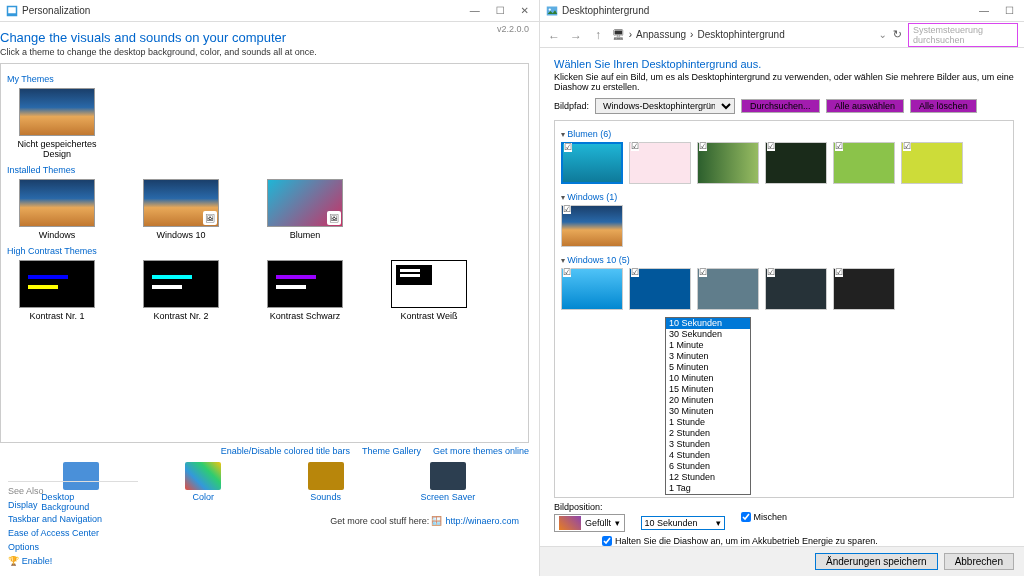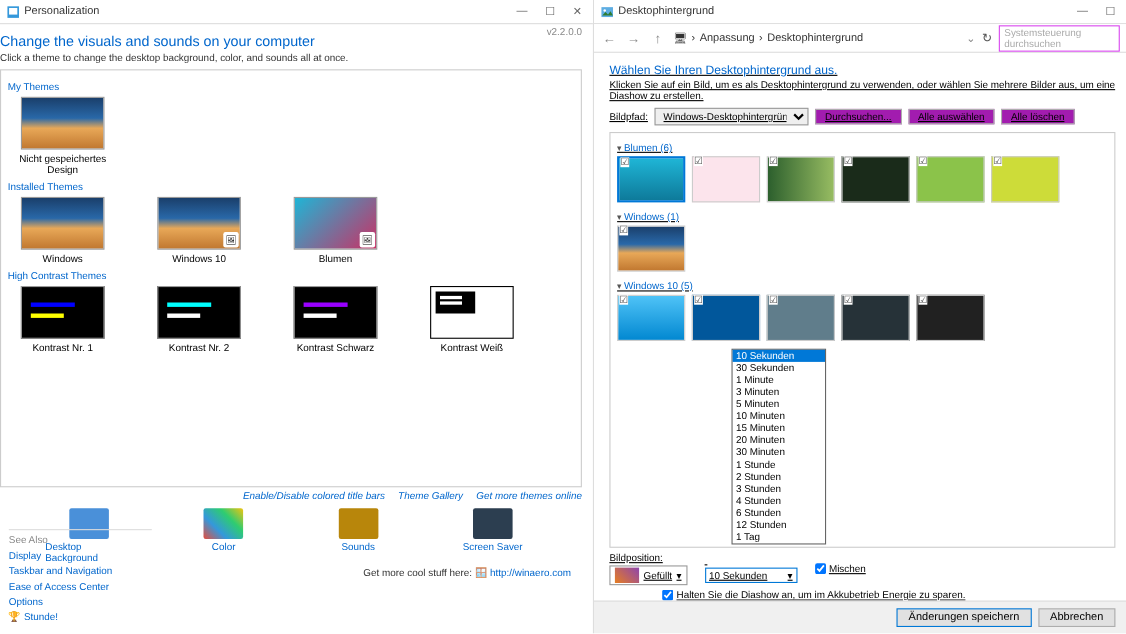--- a/index.html
+++ b/index.html
@@ -31,21 +31,21 @@
 .theme-thumb.hc2::after { content:''; position:absolute; top:24px; left:8px; width:30px; height:4px; background:#fff; }
 .theme-thumb.hcb { background: #000; }
 .theme-thumb.hcb::before { content:''; position:absolute; top:14px; left:8px; width:40px; height:4px; background:#90f; }
 .theme-thumb.hcb::after { content:''; position:absolute; top:24px; left:8px; width:30px; height:4px; background:#fff; }
 .theme-thumb.hcw { background: #fff; border:1px solid #000; }
 .theme-thumb.hcw::before { content:''; position:absolute; top:4px; left:4px; width:36px; height:20px; background:#000; }
 .theme-thumb.hcw::after { content:''; position:absolute; top:8px; left:8px; width:20px; height:3px; background:#fff; box-shadow: 0 5px 0 #fff; }
 .theme-label { font-size: 9px; text-align: center; }
 .mini-badge { position:absolute; bottom:1px; right:1px; width:14px; height:14px; background:#fff; border-radius:2px; font-size:8px; display:flex; align-items:center; justify-content:center; }
 .links-row { display: flex; justify-content: flex-end; gap: 12px; margin-top: 3px; font-size: 9px; }
-.links-row a { color: #0066cc; text-decoration: none; cursor: pointer; font-style: italic; }
+.links-row a { color: #0066cc; text-decoration: none; cursor: pointer; }
 .bottom-row { display: flex; justify-content: space-around; margin-top: 6px; padding: 0 20px; }
 .bottom-item { display: flex; flex-direction: column; align-items: center; font-size: 9px; color: #0066cc; width: 80px; cursor: pointer; }
 .bottom-icon { width: 36px; height: 28px; background: #4a90d9; margin-bottom: 2px; border-radius: 2px; }
 .bottom-icon.color { background: linear-gradient(45deg,#e74c3c,#3498db,#2ecc71,#f1c40f); }
 .bottom-icon.sound { background: #b8860b; position:relative; }
 .bottom-icon.scr { background: #2c3e50; }
 .cool-stuff { text-align: right; font-size: 9px; color: #333; margin-top: 4px; padding-right: 10px; }
 .cool-stuff a { color: #0066cc; }
 .left-bottom-sidebar { position: absolute; bottom: 6px; left: 8px; width: 130px; font-size: 9px; }
 .left-bottom-sidebar .see { color: #888; margin-bottom: 4px; border-top:1px solid #ddd; padding-top:4px; }
@@ -53,21 +53,21 @@
 .donate { color: #b8860b; }
 .version { position: absolute; top: 24px; right: 10px; font-size: 9px; color: #888; }
 
 
 .navbar { height: 26px; background: #fff; border-bottom: 1px solid #ddd; display: flex; align-items: center; padding: 0 6px; font-size: 10px; gap: 6px; }
 .nav-arrow { width: 16px; height: 16px; color: #888; display:inline-flex; align-items:center; justify-content:center; font-size:12px; }
 .breadcrumb { display: flex; align-items: center; gap: 4px; font-size: 10px; flex:1; }
 .breadcrumb span { color: #333; }
 .refresh { font-size: 11px; color: #555; }
 .searchbox { background:#fff; border:1px solid #d946ef; padding:1px 4px; color:#aaa; font-size:9px; width:110px; }
-.right-body { flex: 1; padding: 10px 10px 0 14px; font-size: 10px; display: flex; flex-direction: column; text-decoration: underline; }
+.right-body { flex: 1; padding: 10px 10px 0 14px; font-size: 10px; display: flex; flex-direction: column; }
 .right-title { color: #0066cc; font-size: 11px; margin-bottom: 2px; }
 .right-sub { font-size: 9px; margin-bottom: 6px; }
 .path-row { display: flex; align-items: center; gap: 6px; font-size: 9px; margin-bottom: 6px; }
 .path-row select { font-size: 9px; border:1px solid #999; padding:1px 3px; width:140px; }
 .path-row button { font-size: 9px; border: 1px solid #adadad; background: #a21caf; padding: 1px 8px; cursor: pointer; }
 .gallery { border: 1px solid #ccc; flex: 1; overflow: auto; padding: 6px; position: relative; }
 .gallery-section { font-size: 9px; color: #0066cc; margin-bottom: 3px; margin-top:2px; }
 .gallery-section::before { content:'▾ '; font-size:8px; color:#555; }
 .thumbs { display: flex; flex-wrap: wrap; gap: 6px; margin-bottom: 8px; }
 .thumb { width: 62px; height: 42px; background: #888; border: 1px solid #ccc; position: relative; }
@@ -199,21 +199,21 @@
     </div>
   </div>
   <div class="left-bottom-sidebar">
     <div class="see">See Also</div>
     <div id="bottom-sidebar-links">
         <a>Display</a>
         <a>Taskbar and Navigation</a>
         <a>Ease of Access Center</a>
         <a>Options</a>
       </div>
-    <a class="donate">🏆 <span>Stunde!</span></a>
+    <a class="donate">🏆 <span>Enable!</span></a>
   </div>
 </div>
 
 <div class="right-panel">
   <div class="titlebar">
     <span class="titlebar-icon">
       <svg viewBox="0 0 16 16">
           <rect x="1" y="2" width="14" height="12" fill="#5dade2"></rect>
           <circle cx="5" cy="6" r="1.5" fill="#fff"></circle>
           <path d="M2 12 L6 8 L9 11 L12 7 L15 12 Z" fill="#2e7d32"></path>

